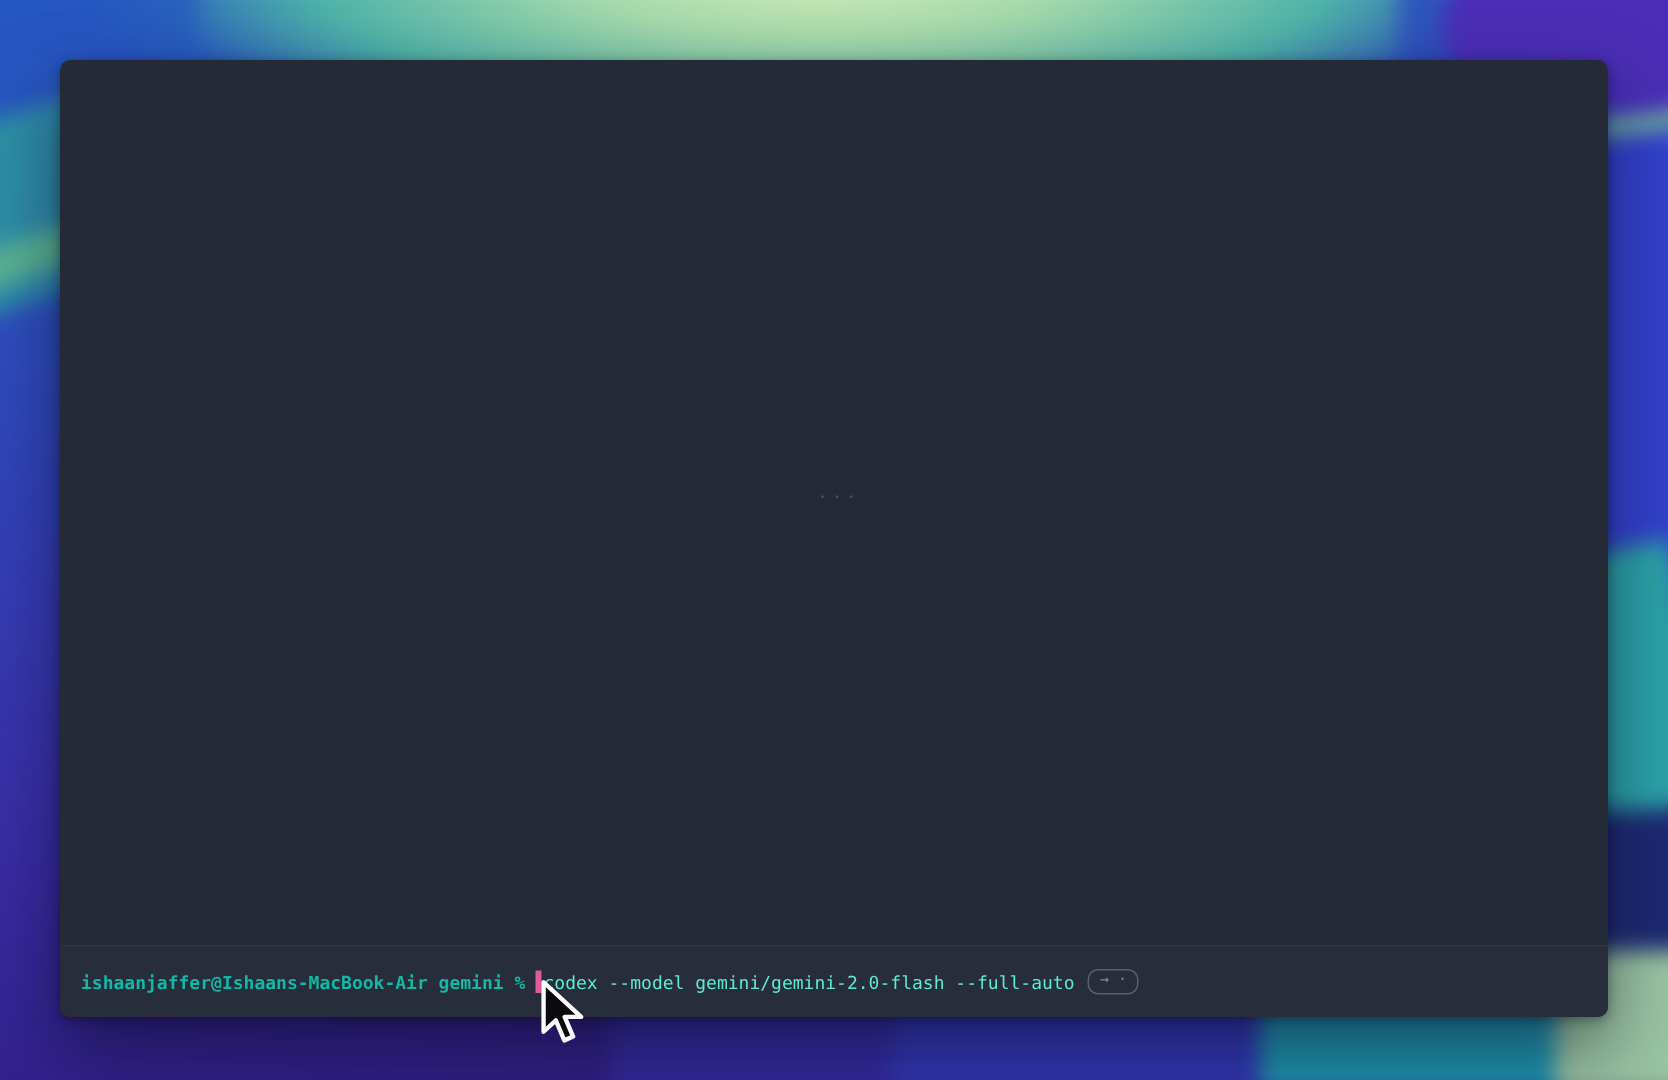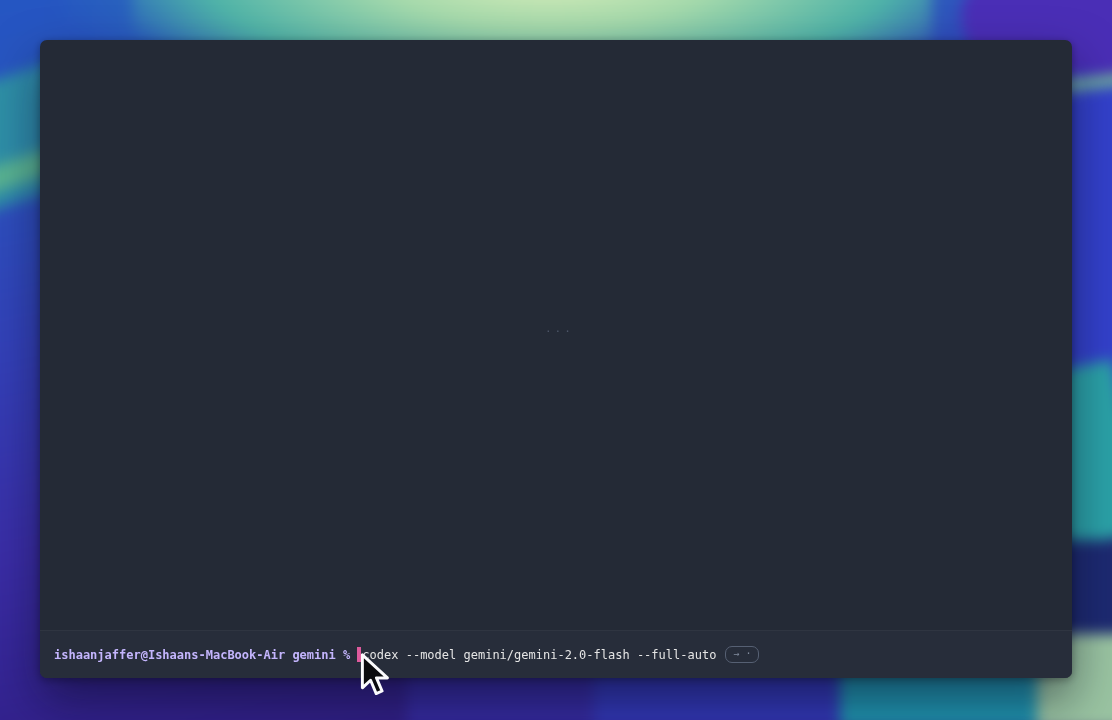--- a/index.html
+++ b/index.html
@@ -39,24 +39,24 @@
                inset 0 -2px 0 rgba(255,255,255,.05);
   }
   .term-body { position:absolute; inset:0 0 48px 0; border-radius:7px 7px 0 0; overflow:hidden; }
   .term-ellipsis { position:absolute; left:505px; top:282px; color:#4d5668;
     font-size:11px; letter-spacing:3px; }
   .prompt-bar { position:absolute; left:0; right:0; bottom:0; height:48px;
     background:#272d3a; border-top:1px solid rgba(255,255,255,.04);
     border-radius:0 0 7px 7px; }
   .prompt-line { position:absolute; left:14px; bottom:15px; font-size:12px; line-height:16px;
     white-space:pre; display:flex; align-items:center; }
-  .p-bold { color:#c4b5fd; font-weight:bold; }
+  .p-bold { color:#14b8a6; font-weight:bold; }
   .gap { display:inline-block; width:7.2px; }
   .caret { display:inline-block; width:4px; height:15px; background:#de5a9c; margin-right:1px; }
-  .suggestion { color:#e5e5e5; white-space:pre; }
+  .suggestion { color:#5eead4; white-space:pre; }
   .hint-badge { display:inline-flex; align-items:center; margin-left:9px;
     border:1px solid #566073; border-radius:7px; padding:1px 7px 2px;
     color:#828c9e; font-size:10px; line-height:12px; white-space:pre; }
 
   
   #mouse-pointer { position:absolute; left:358px; top:653px; width:32px; height:44px; z-index:50; }
 </style>
 </head>
 <body>
 

